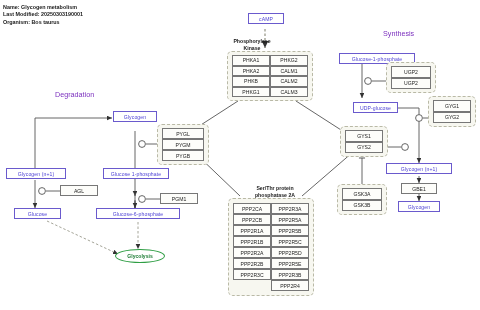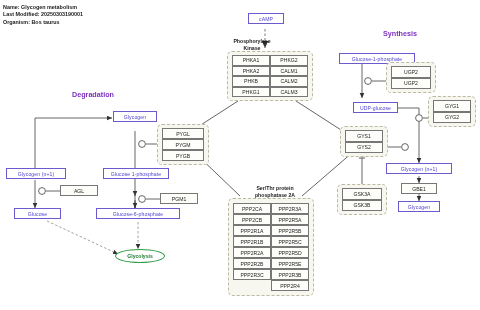--- a/index.html
+++ b/index.html
@@ -9,21 +9,21 @@
     font-family:"Liberation Sans", sans-serif;
     overflow:hidden;
     position:relative;
   }
   #canvas{position:absolute;left:0;top:0;width:480px;height:310px;}
   svg.edges{position:absolute;left:0;top:0;width:480px;height:310px;pointer-events:none;}
 
   .meta{position:absolute;left:3px;top:4px;font-size:5.4px;line-height:7.4px;color:#1a1a1a;font-weight:bold;}
   .meta div{white-space:nowrap;}
 
-  .sect-title{position:absolute;font-size:7.2px;font-weight:bold;color:#7b2fbe;white-space:nowrap;}
+  .sect-title{position:absolute;font-size:7.2px;font-weight:normal;color:#7b2fbe;white-space:nowrap;}
 
   .lbl{position:absolute;font-size:5.2px;font-weight:bold;color:#1a1a1a;text-align:center;line-height:6.6px;white-space:nowrap;}
 
   
   .node{
     position:absolute;
     box-sizing:border-box;
     border:1px solid #6a5acd;
     background:#ffffff;
     color:#4b3fd4;
@@ -146,21 +146,21 @@
       <path d="M419,194 L419,201" marker-end="url(#arr)"></path>
     </g>
   </svg>
 
   <div class="meta">
     <div>Name: Glycogen metabolism</div>
     <div>Last Modified: 20250303190001</div>
     <div>Organism: Bos taurus</div>
   </div>
 
-  <div class="sect-title" style="left:72px;top:90px;">Degradation</div>
+  <div class="sect-title" style="left:55px;top:90px;">Degradation</div>
   <div class="sect-title" style="left:383px;top:29px;">Synthesis</div>
 
   <div class="lbl" style="left:214px;top:38px;width:76px;">Phosphorylase</div>
   <div class="lbl" style="left:214px;top:45px;width:76px;">Kinase</div>
 
   <div class="lbl" style="left:230px;top:185px;width:90px;">Ser/Thr protein</div>
   <div class="lbl" style="left:230px;top:192px;width:90px;">phosphatase 2A</div>
 
   <div class="node" style="left:248px;top:13px;width:36px;height:11px;">cAMP</div>
 

